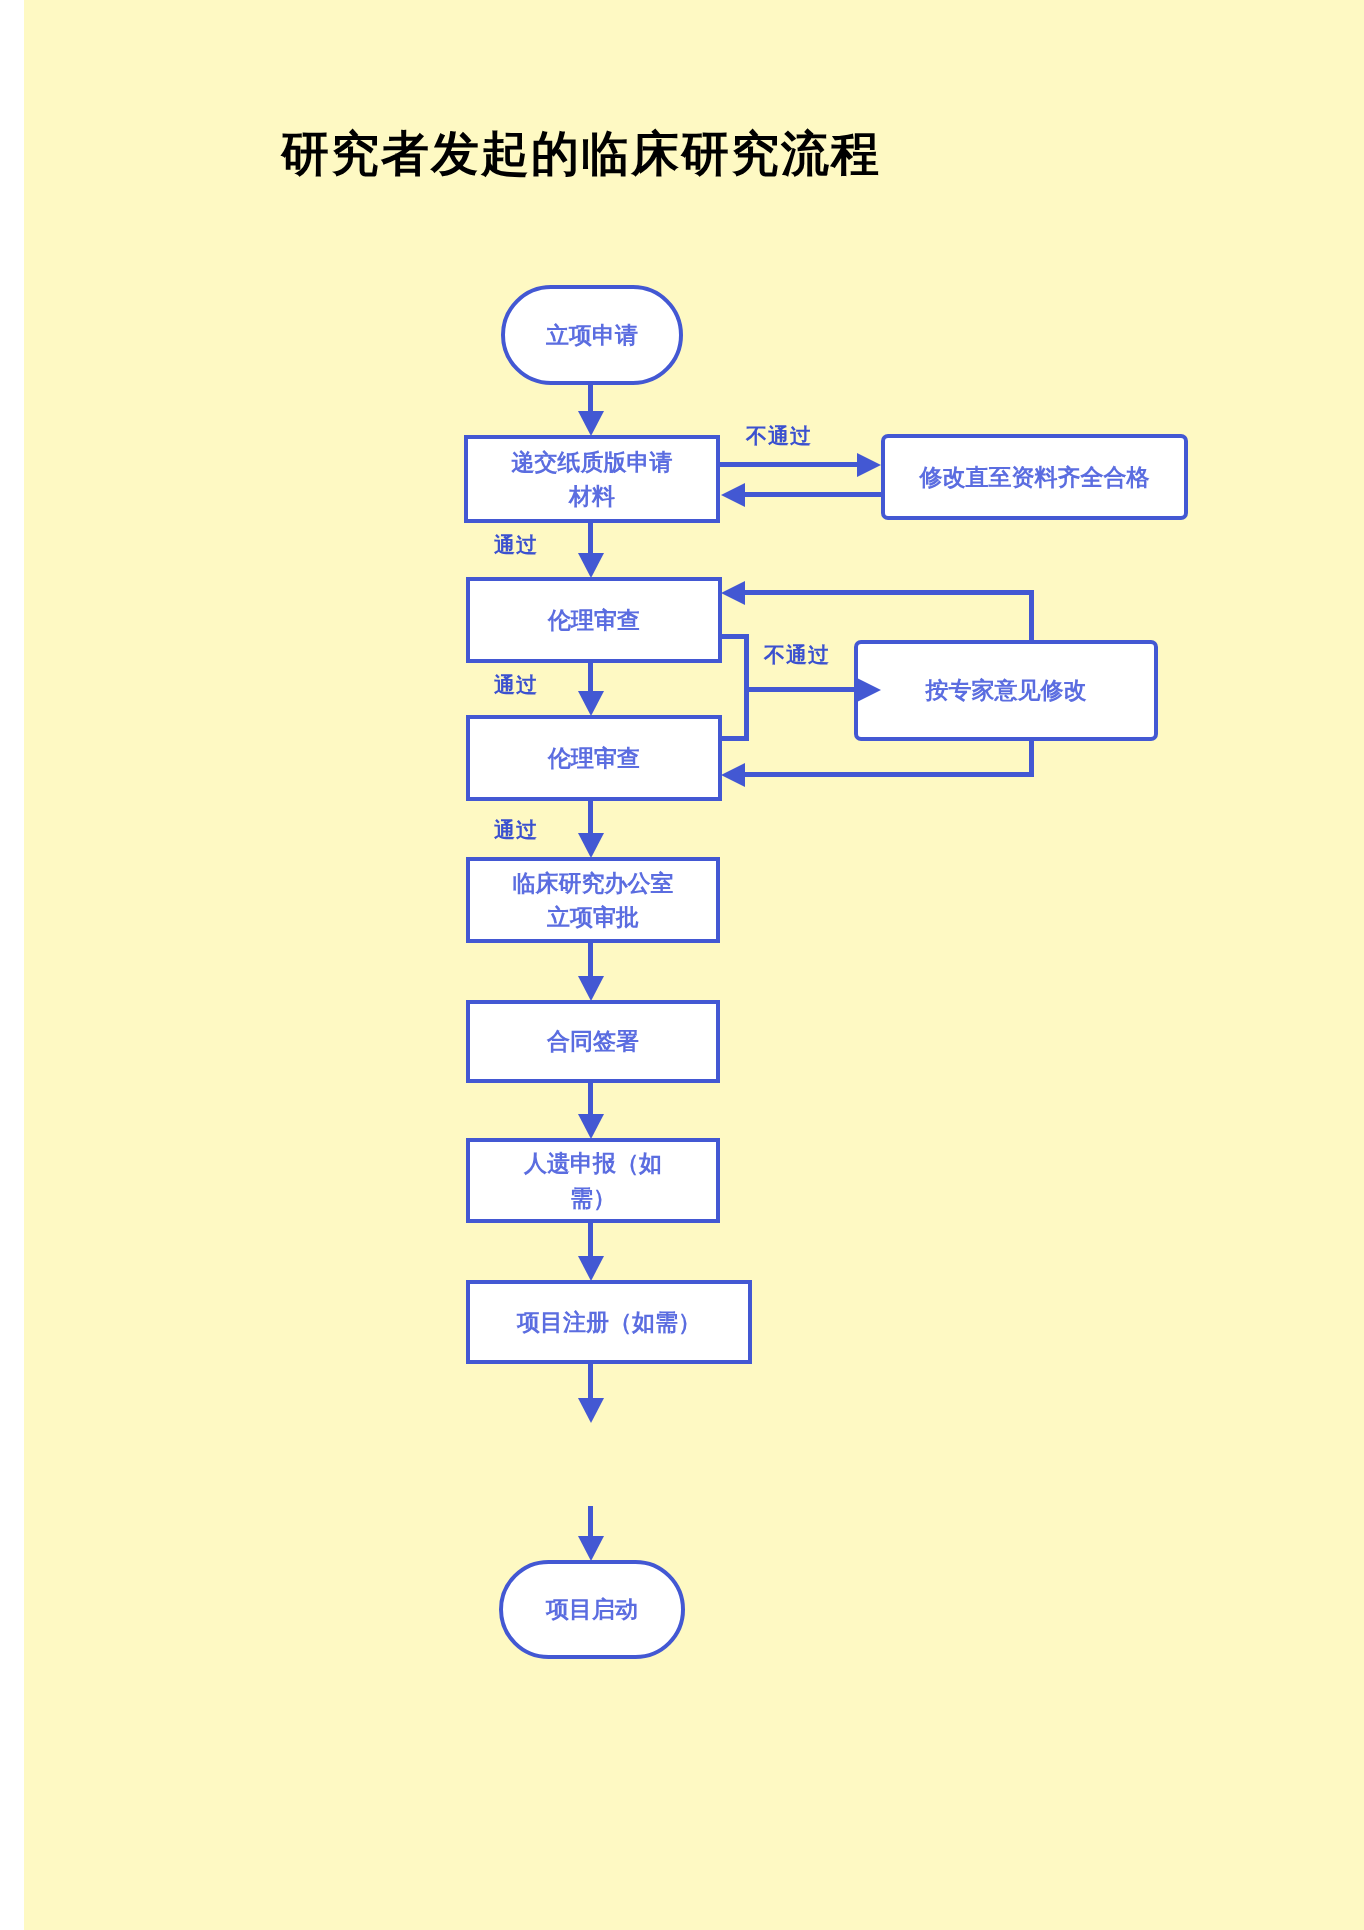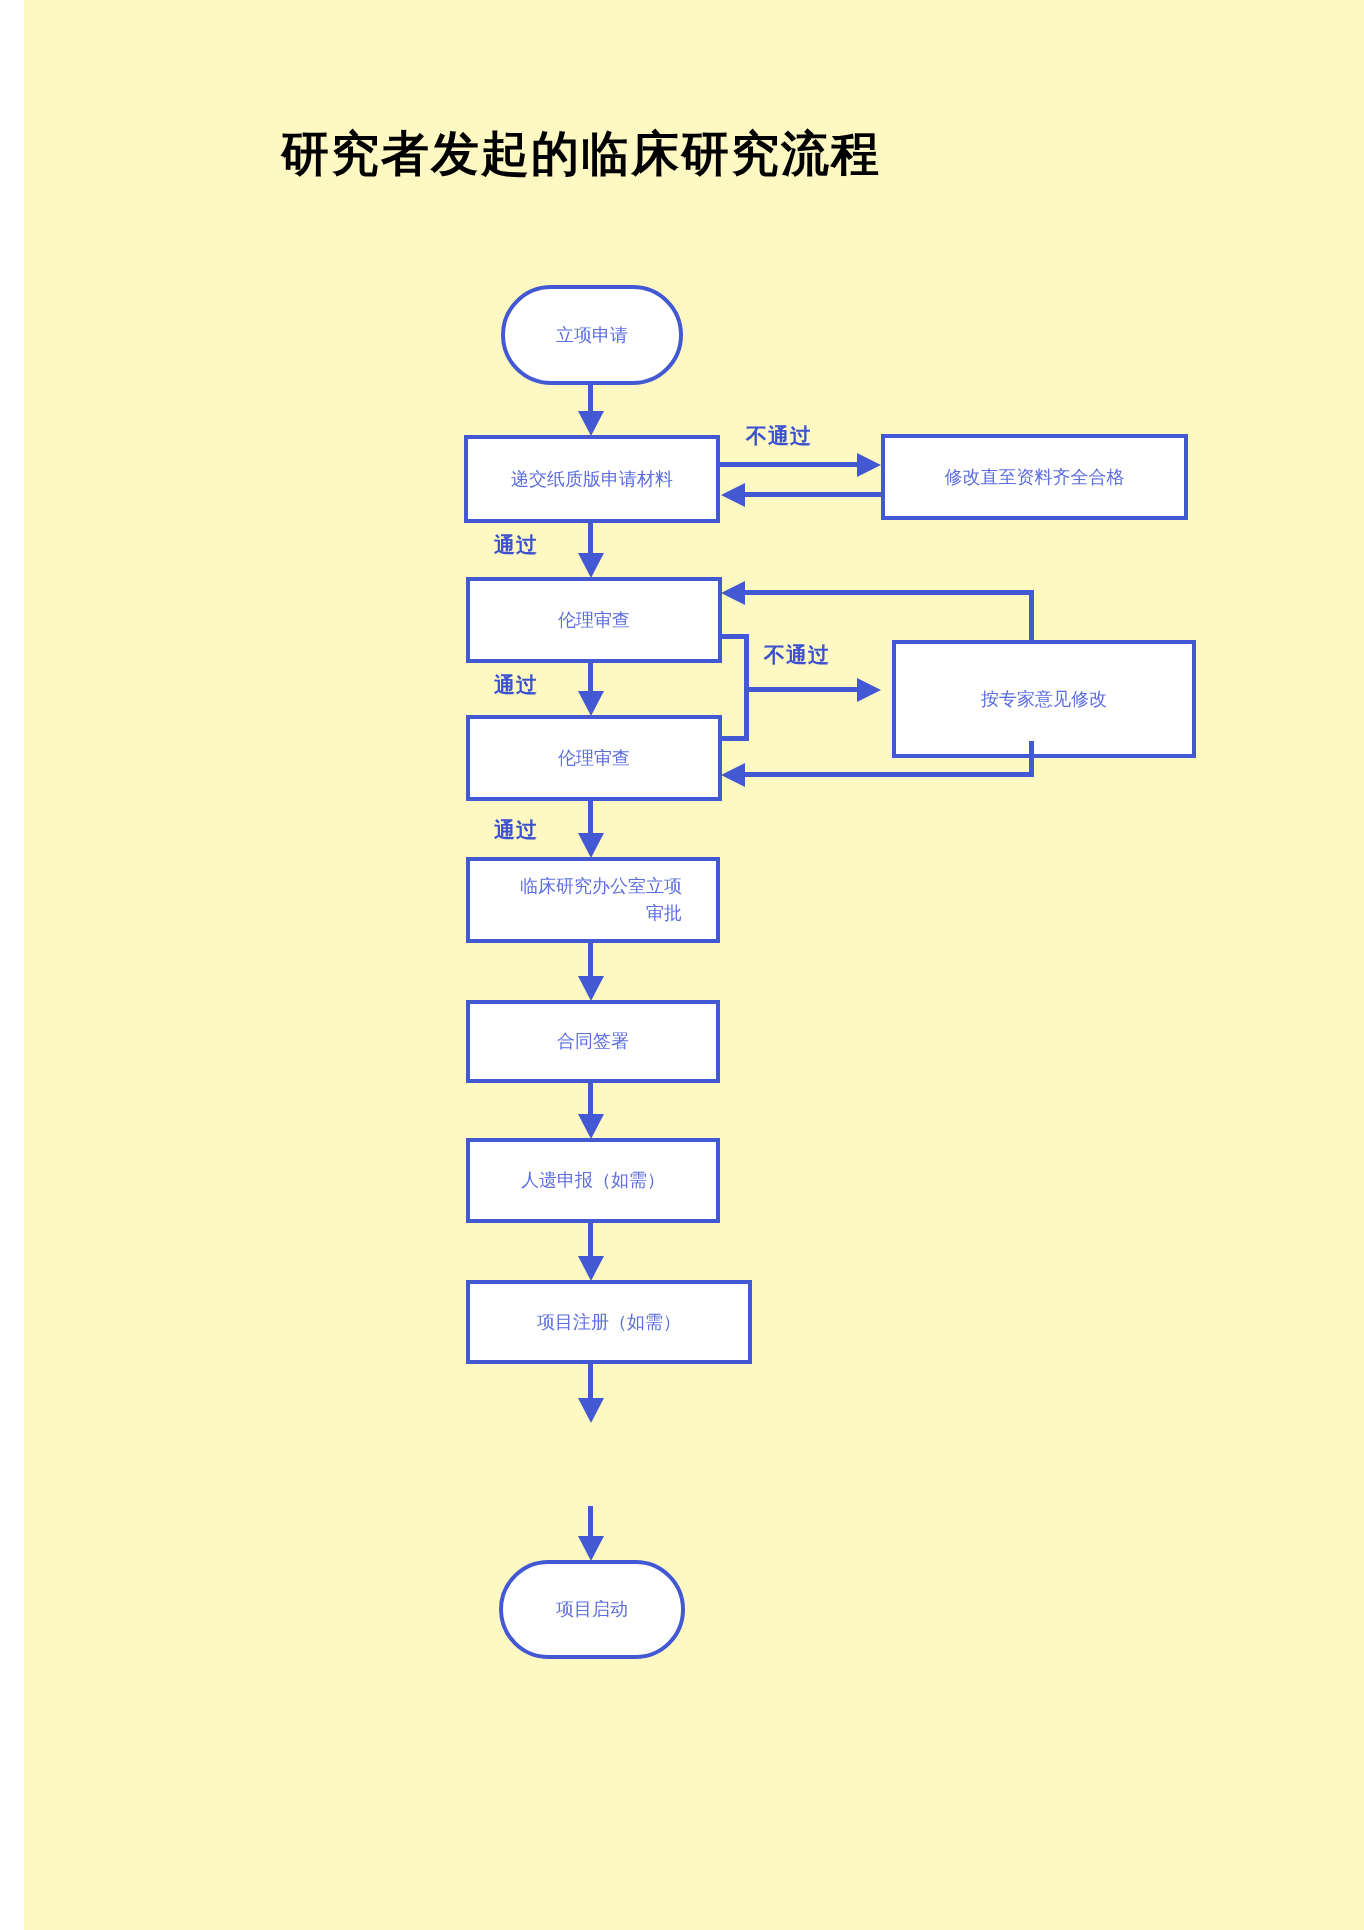--- a/index.html
+++ b/index.html
@@ -2,24 +2,24 @@
 <html style="--line: #4358d3; --node-text: #5b6de0; --label-text: #3b51cf;"><head>
 <meta charset="utf-8">
 <style>
   html,body{margin:0;padding:0;background:#fff;}
   .page{position:relative;width:1364px;height:1930px;background:#fef9c3;overflow:hidden;
         font-family:"Liberation Sans","DejaVu Sans",sans-serif;margin-left:24px;}
   .title{position:absolute;top:122px;left:0;width:1114px;text-align:center;
          font-family:"Liberation Serif","DejaVu Serif",serif;font-weight:bold;
          font-size:48px;color:#000;letter-spacing:2px;}
   .node{position:absolute;box-sizing:border-box;border:4px solid var(--line);
-        background:#fff;color:var(--node-text);font-size:18px;line-height:1.5;
-        display:flex;align-items:center;justify-content:center;text-align:right;
-        padding:4px 34px;}
-  .wide{padding:4px 4px;}
+        background:#fff;color:var(--node-text);font-size:23px;line-height:1.5;
+        display:flex;align-items:center;justify-content:center;text-align:center;
+        padding:4px 34px;font-weight:bold;}
+  .wide{padding:4px 4px;border-radius:7px;}
   .capsule{border-radius:50px;padding:4px 10px;}
   .hline{position:absolute;height:5px;background:var(--line);}
   .vline{position:absolute;width:5px;background:var(--line);}
   .arr{position:absolute;width:0;height:0;}
   .arr.down{border-left:13px solid transparent;border-right:13px solid transparent;
             border-top:25px solid var(--line);}
   .arr.right{border-top:12px solid transparent;border-bottom:12px solid transparent;
              border-left:24px solid var(--line);}
   .arr.left{border-top:12px solid transparent;border-bottom:12px solid transparent;
             border-right:24px solid var(--line);}
@@ -37,21 +37,21 @@
   <div class="node" style="left:440px;top:435px;width:256px;height:88px;">递交纸质版申请材料</div>
   <div class="node" style="left:442px;top:577px;width:256px;height:86px;">伦理审查</div>
   <div class="node" style="left:442px;top:715px;width:256px;height:86px;">伦理审查</div>
   <div class="node" style="left:442px;top:857px;width:254px;height:86px;">临床研究办公室立项审批</div>
   <div class="node" style="left:442px;top:1000px;width:254px;height:83px;">合同签署</div>
   <div class="node" style="left:442px;top:1138px;width:254px;height:85px;">人遗申报（如需）</div>
   <div class="node" style="left:442px;top:1280px;width:286px;height:84px;">项目注册（如需）</div>
   <div class="node capsule" style="left:475px;top:1560px;width:186px;height:99px;">项目启动</div>
 
   <div class="node wide" style="left:857px;top:434px;width:307px;height:86px;">修改直至资料齐全合格</div>
-  <div class="node wide" style="left:868px;top:640px;width:304px;height:118px;">按专家意见修改</div>
+  <div class="node wide" style="left:830px;top:640px;width:304px;height:101px;">按专家意见修改</div>
 
   <div class="vline" style="left:564px;top:385px;height:26px;"></div>
   <div class="arr down" style="left:554px;top:411px;"></div>
 
   <div class="vline" style="left:564px;top:523px;height:30px;"></div>
   <div class="arr down" style="left:554px;top:553px;"></div>
 
   <div class="vline" style="left:564px;top:663px;height:28px;"></div>
   <div class="arr down" style="left:554px;top:691px;"></div>
 

